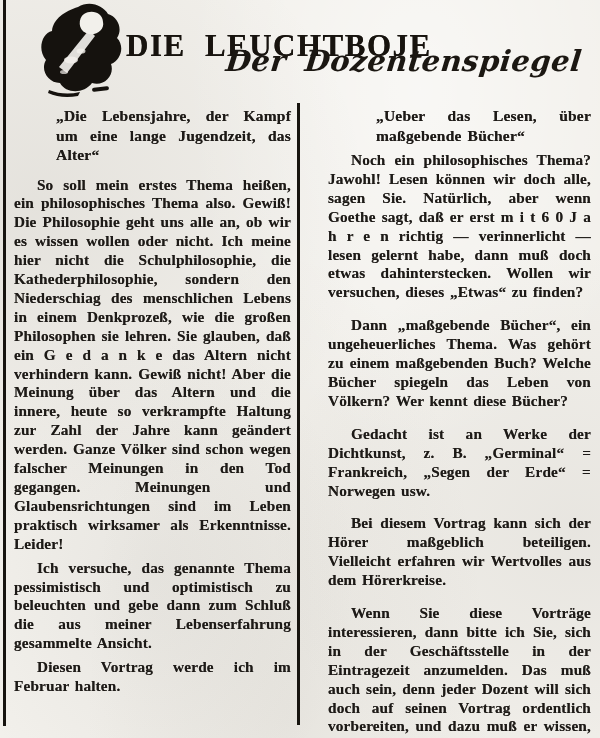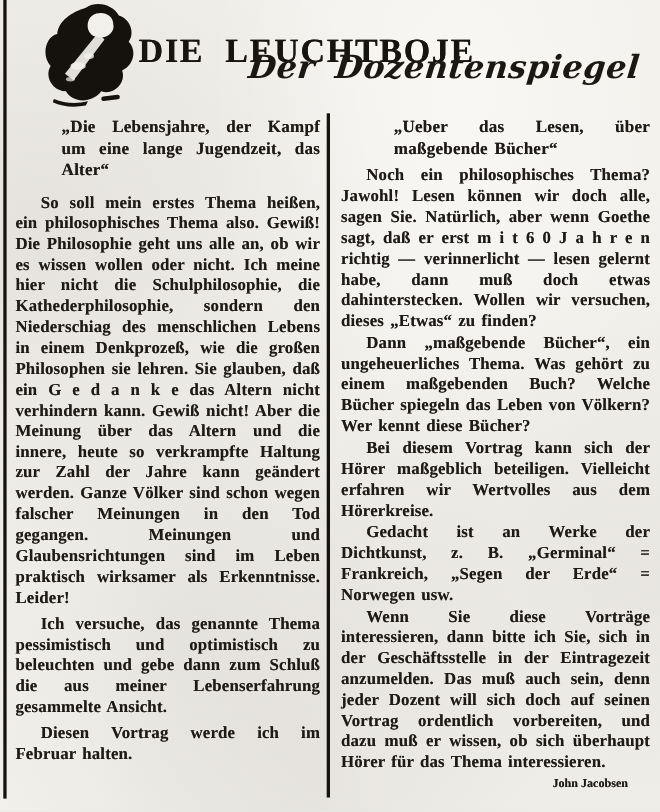--- a/index.html
+++ b/index.html
@@ -34,38 +34,38 @@
     position:absolute; left:226px; top:44px;
     font-family:"DejaVu Serif", serif; font-style:italic; font-weight:bold;
     font-size:29px; letter-spacing:.5px; word-spacing:8px;
     transform:skewX(-6deg); white-space:nowrap; color:#1b1712;
   }
   
   .columns { position:absolute; top:100px; left:0; right:0; bottom:0; display:flex; }
   .col { box-sizing:border-box; hyphens:auto; -webkit-hyphens:auto; }
   .col.left  { width:297px; padding:4px 6px 0 14px; }
   .divider   { width:3px; height:622px; margin-top:3px; background:#17140f; flex:none; }
-  .col.right { flex:1; padding:4px 9px 0 10px;font-family:Liberation Serif, serif; }
+  .col.right { flex:1; padding:4px 9px 0 28px;font-family:Liberation Serif, serif; }
 
   .col h2 {
     font-size:15.5px; line-height:19.5px; font-weight:bold;
     text-align:justify; word-spacing:2px; letter-spacing:.2px;
     margin:2px 0 11px 42px;
     text-shadow:0 0 .5px rgba(25,20,15,.7);
   }
   .col.right h2 { margin:2px 0 6px 48px; }
 
   .col p {
     margin:0; text-indent:1.5em;
     font-size:15.3px; line-height:18.9px; font-weight:bold;
     text-align:justify; word-spacing:1.6px; letter-spacing:.15px;
     text-shadow:0 0 .45px rgba(30,25,20,.6);
   }
   .col.left  p + p { margin-top:5px; }
-  .col.right p + p { margin-top:1px; }
+  .col.right p + p { margin-top:14px; }
 
   .signature {
     font-size:11px; font-weight:bold; text-align:right;
     padding-right:20px; margin-top:3px;
     text-shadow:0 0 .5px rgba(25,20,15,.7);
   }
 </style>
 </head>
 <body>
 
@@ -96,20 +96,20 @@
       <p>Ich versuche, das genannte Thema pessimistisch und optimistisch zu beleuchten und gebe dann zum Schluß die aus meiner Lebenserfahrung gesammelte Ansicht.</p>
       <p>Diesen Vortrag werde ich im Februar halten.</p>
     </section>
 
     <div class="divider"></div>
 
     <section class="col right" lang="de">
       <h2>„Ueber das Lesen, über maßgebende Bücher“</h2>
       <p>Noch ein philosophisches Thema? Jawohl! Lesen können wir doch alle, sagen Sie. Natürlich, aber wenn Goethe sagt, daß er erst m i t 6 0 J a h r e n richtig — verinnerlicht — lesen gelernt habe, dann muß doch etwas dahinterstecken. Wollen wir versuchen, dieses „Etwas“ zu finden?</p>
       <p>Dann „maßgebende Bücher“, ein ungeheuerliches Thema. Was gehört zu einem maßgebenden Buch? Welche Bücher spiegeln das Leben von Völkern? Wer kennt diese Bücher?</p>
+      <p>Gedacht ist an Werke der Dichtkunst, z. B. „Germinal“ = Frankreich, „Segen der Erde“ = Norwegen usw.</p>
       <p>Bei diesem Vortrag kann sich der Hörer maßgeblich beteiligen. Vielleicht erfahren wir Wertvolles aus dem Hörerkreise.</p>
-      <p>Gedacht ist an Werke der Dichtkunst, z. B. „Germinal“ = Frankreich, „Segen der Erde“ = Norwegen usw.</p>
       <p>Wenn Sie diese Vorträge interessieren, dann bitte ich Sie, sich in der Geschäftsstelle in der Eintragezeit anzumelden. Das muß auch sein, denn jeder Dozent will sich doch auf seinen Vortrag ordentlich vorbereiten, und dazu muß er wissen, ob sich überhaupt Hörer für das Thema interessieren.</p>
       <div class="signature">John Jacobsen</div>
     </section>
 
   </div>
 </div>
 
 </body></html>

